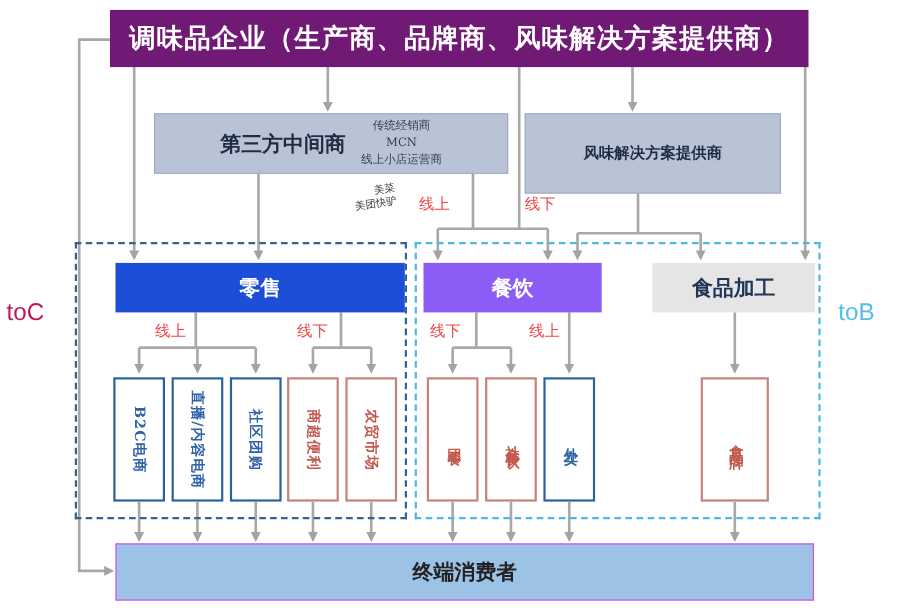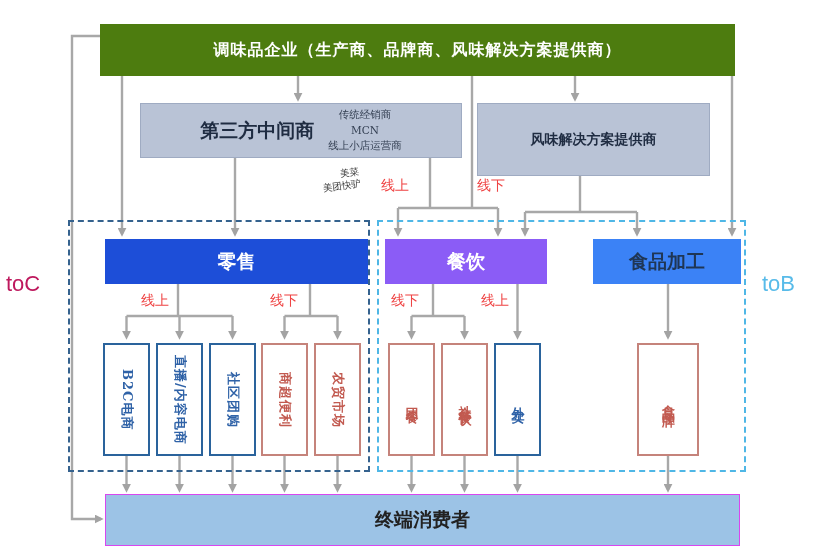--- a/index.html
+++ b/index.html
@@ -2,32 +2,32 @@
 <html><head>
 <meta charset="utf-8">
 <title>Condiment Industry Channel Diagram</title>
 <style>
   html,body{margin:0;padding:0;background:#fff;}
   .canvas{position:relative;width:815px;height:560px;background:#ffffff;
           font-family:"DejaVu Serif", serif;overflow:hidden;}
   svg.lines{position:absolute;left:0;top:0;z-index:1;}
   .box{position:absolute;box-sizing:border-box;display:flex;align-items:center;
        justify-content:center;z-index:2;text-align:center;}
-  .topbox{left:100px;top:24px;width:635px;height:52px;background:#4d7c0f;
-          color:#ffffff;font-size:16px;font-weight:bold;letter-spacing:1px;}
+  .topbox{left:100px;top:9px;width:635px;height:52px;background:#701a75;
+          color:#ffffff;font-size:24px;font-weight:bold;letter-spacing:1px;}
   .midbox{background:#b9c3d6;border:1px solid #9fabc2;color:#1f2c42;font-weight:bold;}
   .middleman{left:140px;top:103px;width:322px;height:55px;font-size:19px;gap:14px;}
   .middleman .notes{font-size:10.5px;font-weight:normal;color:#333f52;
           line-height:1.5;text-align:center;}
   .flavor{left:477px;top:103px;width:233px;height:73px;font-size:14px;}
   .retail{left:105px;top:239px;width:263px;height:45px;background:#1d4ed8;
           color:#fff;font-size:19px;font-weight:bold;}
   .catering{left:385px;top:239px;width:162px;height:45px;background:#8b5cf6;
           color:#fff;font-size:19px;font-weight:bold;}
-  .foodproc{left:593px;top:239px;width:148px;height:45px;background:#3b82f6;
+  .foodproc{left:593px;top:239px;width:148px;height:45px;background:#e5e5e5;
           color:#1f3655;font-size:19px;font-weight:bold;text-align:right;}
   .consumer{left:105px;top:494px;width:635px;height:52px;background:#9cc3e6;
           border:1px solid #d946ef;color:#222;font-size:19px;font-weight:bold;}
   .dashed{position:absolute;box-sizing:border-box;z-index:1;}
   .toc-frame{left:68px;top:220px;width:302px;height:252px;border:2px dashed #35628e;}
   .tob-frame{left:377px;top:220px;width:369px;height:252px;border:2px dashed #4fb7e6;}
   .sidelabel{position:absolute;z-index:3;font-family:"Liberation Sans", sans-serif;
           font-size:22px;}
   .toc-label{left:6px;top:271px;color:#be185d;}
   .tob-label{left:762px;top:271px;color:#58bbe9;}

